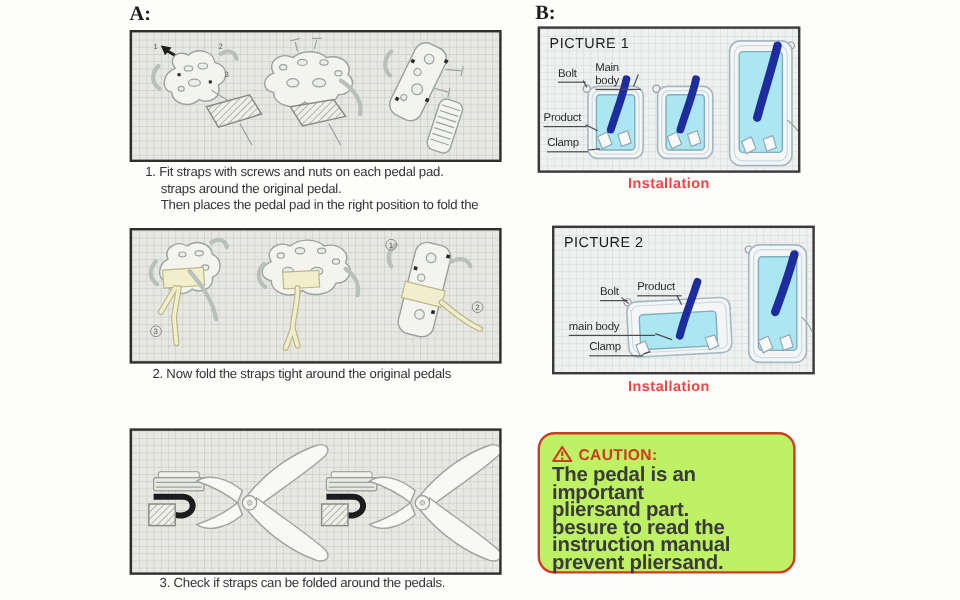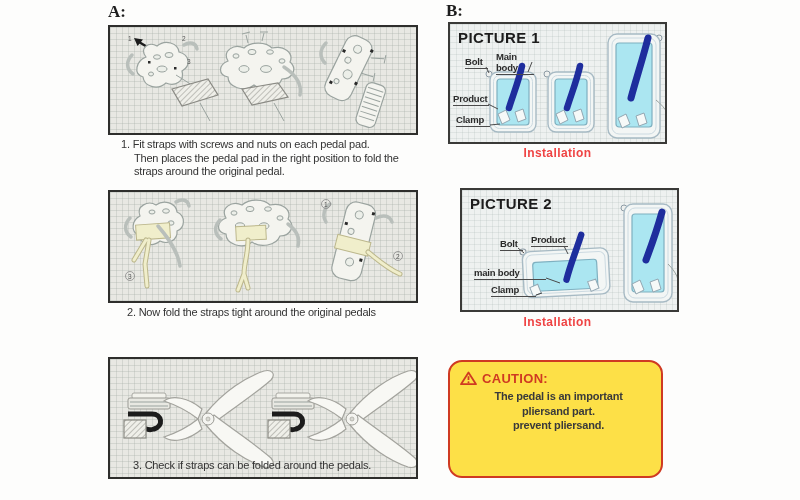--- a/index.html
+++ b/index.html
@@ -11,32 +11,32 @@
   .gridbox{position:absolute;border:2px solid #2e2e2c;background-color:#e8e8e3;
            background-image:linear-gradient(to right,rgba(176,182,176,.38) 1px,transparent 1px),
                             linear-gradient(to bottom,rgba(176,182,176,.38) 1px,transparent 1px);
            background-size:6px 6px;}
   .picbox{position:absolute;border:2px solid #3a3a38;background-color:#eef1f0;
           background-image:linear-gradient(to right,rgba(176,186,184,.25) 1px,transparent 1px),
                            linear-gradient(to bottom,rgba(176,186,184,.25) 1px,transparent 1px);
           background-size:6px 6px;}
   .caption{position:absolute;font-size:11px;letter-spacing:-0.2px;line-height:13.5px;color:#333;}
   .cap-line.indent{margin-left:13px;}
-  .pic-title{position:absolute;left:8px;top:5px;font-weight:bold;font-size:15px;
+  .pic-title{position:absolute;left:8px;top:5px;font-weight:normal;font-size:12px;
              letter-spacing:.4px;color:#1c1c1c;}
-  .part-label{position:absolute;font-weight:bold;font-size:9.5px;letter-spacing:-0.2px;
+  .part-label{position:absolute;font-weight:normal;font-size:9.5px;letter-spacing:-0.2px;
               color:#2b2b2b;border-bottom:1px solid #4a4a4a;padding-bottom:1px;}
   .installation{position:absolute;width:219px;text-align:center;font-weight:bold;font-size:12px;
                 letter-spacing:.4px;color:#ef4444;}
   .caution-box{position:absolute;border:2.5px solid var(--caution-red,#cf3a22);border-radius:14px;
-               background:#fde047;box-sizing:border-box;}
+               background:#bef264;box-sizing:border-box;}
   .caution-title-row{display:flex;align-items:center;gap:5px;margin:9px 0 3px 10px;}
   .caution-title{color:var(--caution-red,#cf3a22);font-weight:bold;font-size:13px;letter-spacing:.3px;}
-  .caution-line{margin-left:10px;margin-right:4px;font-weight:bold;font-size:11px;
-                letter-spacing:-0.2px;line-height:14.6px;color:#3a3a3a;text-align:center;}
+  .caution-line{margin-left:10px;margin-right:4px;font-weight:bold;font-size:17px;
+                letter-spacing:-0.2px;line-height:14.6px;color:#3a3a3a;}
   svg{display:block;}
   .art{fill:#f4f4ef;stroke:#9aa39f;stroke-width:1.2;}
   .art-line{fill:none;stroke:#9aa39f;stroke-width:1;}
   .art-thick{fill:none;stroke:#b9bfbb;stroke-width:3.5;stroke-linecap:round;}
   .hole{fill:#ecefe9;stroke:#9aa39f;stroke-width:1;}
   .dot{fill:#2a2a2a;}
   .ink{stroke:#1c1c1c;fill:none;}
   .hatch-shape{stroke:#8a8a84;stroke-width:1.2;}
   .ystrap-o{stroke:#bcb78c;stroke-width:5;fill:none;stroke-linecap:round;}
   .ystrap-i{stroke:var(--strap-yellow,#f0eecb);stroke-width:3;fill:none;stroke-linecap:round;}
@@ -124,22 +124,22 @@
           <line class="art-line" x1="2" y1="21" x2="18" y2="21"></line>
           <line class="art-line" x1="2" y1="26" x2="18" y2="26"></line>
           <line class="art-line" x1="2" y1="31" x2="18" y2="31"></line>
           <line class="art-line" x1="2" y1="36" x2="18" y2="36"></line>
         </g>
       </g>
     </svg>
   </div>
   <div class="caption" style="left:121px;top:138px;">
     <div class="cap-line">1. Fit straps with screws and nuts on each pedal pad.</div>
+    <div class="cap-line indent">straps around the original pedal.</div>
     <div class="cap-line indent">Then places the pedal pad in the right position to fold the</div>
-    <div class="cap-line indent">straps around the original pedal.</div>
   </div>
 
   <div class="gridbox" style="left:108px;top:190px;width:306px;height:109px;">
     <svg width="306" height="109" viewBox="0 0 306 109">
 
       <g transform="translate(12,6)">
         <path class="art" d="M18,18 C14,8 26,2 34,7 C42,1 54,5 55,14 C64,18 63,30 55,33 C56,42 46,47 38,43 C30,50 18,46 17,37 C8,34 10,22 18,18 Z"></path>
         <ellipse class="hole" cx="30" cy="14" rx="3" ry="2"></ellipse>
         <ellipse class="hole" cx="44" cy="13" rx="3.4" ry="2.2"></ellipse>
         <ellipse class="hole" cx="49" cy="25" rx="3" ry="2.2"></ellipse>
@@ -227,21 +227,21 @@
         <rect class="hatch-shape" x="6" y="55" width="22" height="18" fill="url(#h3)"></rect>
         <path class="plier" d="M84,44 C70,32 54,30 46,36 C58,40 70,46 80,54 Z"></path>
         <path class="plier" d="M84,64 C70,76 54,78 46,72 C58,68 70,62 80,54 Z"></path>
         <path class="plier" d="M88,48 C106,26 128,12 146,6 C154,4 158,9 153,15 C136,30 114,44 96,58 Z"></path>
         <path class="plier" d="M88,60 C106,82 128,96 146,102 C154,104 158,99 153,93 C136,78 114,64 96,50 Z"></path>
         <circle cx="90" cy="54" r="6" fill="#f4f4f0" stroke="#9a9a94"></circle>
         <circle cx="90" cy="54" r="2" fill="#d8d8d2" stroke="#9a9a94" stroke-width=".6"></circle>
       </g>
     </svg>
   </div>
-  <div class="caption" style="left:133px;top:459px;">
+  <div class="caption" style="left:133px;top:480px;">
     <div class="cap-line">3. Check if straps can be folded around the pedals.</div>
   </div>
 
   <div class="sec-label" style="left:446px;top:1px;">B:</div>
 
   <div class="picbox" style="left:448px;top:22px;width:215px;height:118px;">
     <svg class="abs" style="left:0;top:0;" width="215" height="118" viewBox="0 0 215 118">
 
       <g transform="translate(40,48)">
         <circle class="bolt" cx="-1" cy="2" r="3"></circle>
@@ -328,16 +328,17 @@
     <div class="caution-title-row">
       <svg width="17" height="15" viewBox="0 0 17 15">
         <path d="M8.5,1.5 L16,13.2 L1,13.2 Z" fill="none" stroke="var(--caution-red,#cf3a22)" stroke-width="1.8" stroke-linejoin="round"></path>
         <line x1="8.5" y1="5.2" x2="8.5" y2="9" stroke="var(--caution-red,#cf3a22)" stroke-width="1.8"></line>
         <circle cx="8.5" cy="11.2" r="1" fill="var(--caution-red,#cf3a22)"></circle>
       </svg>
       <span class="caution-title">CAUTION:</span>
     </div>
     <div class="caution-line">The pedal is an important</div>
     <div class="caution-line">pliersand part.</div>
+    <div class="caution-line">besure to read the instruction manual</div>
     <div class="caution-line">prevent pliersand.</div>
   </div>
 
 </div>
 
 </body></html>

